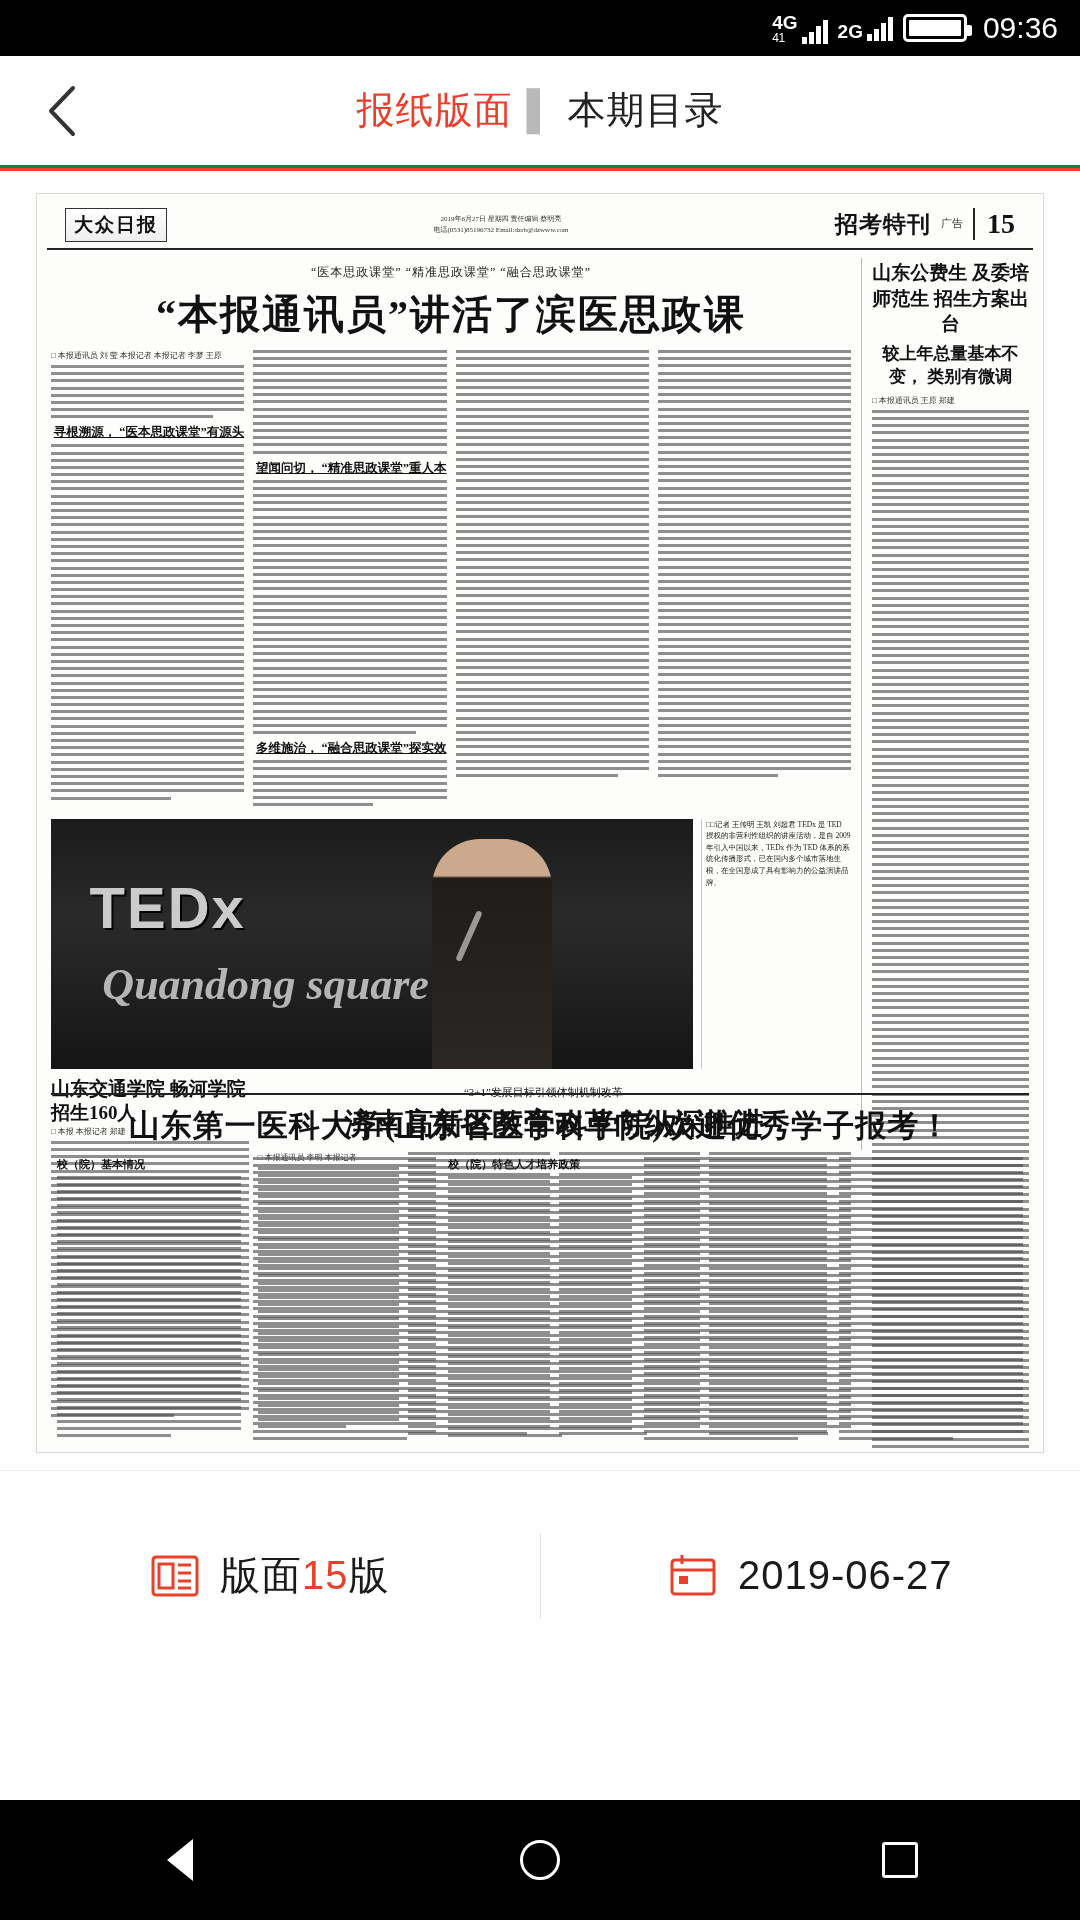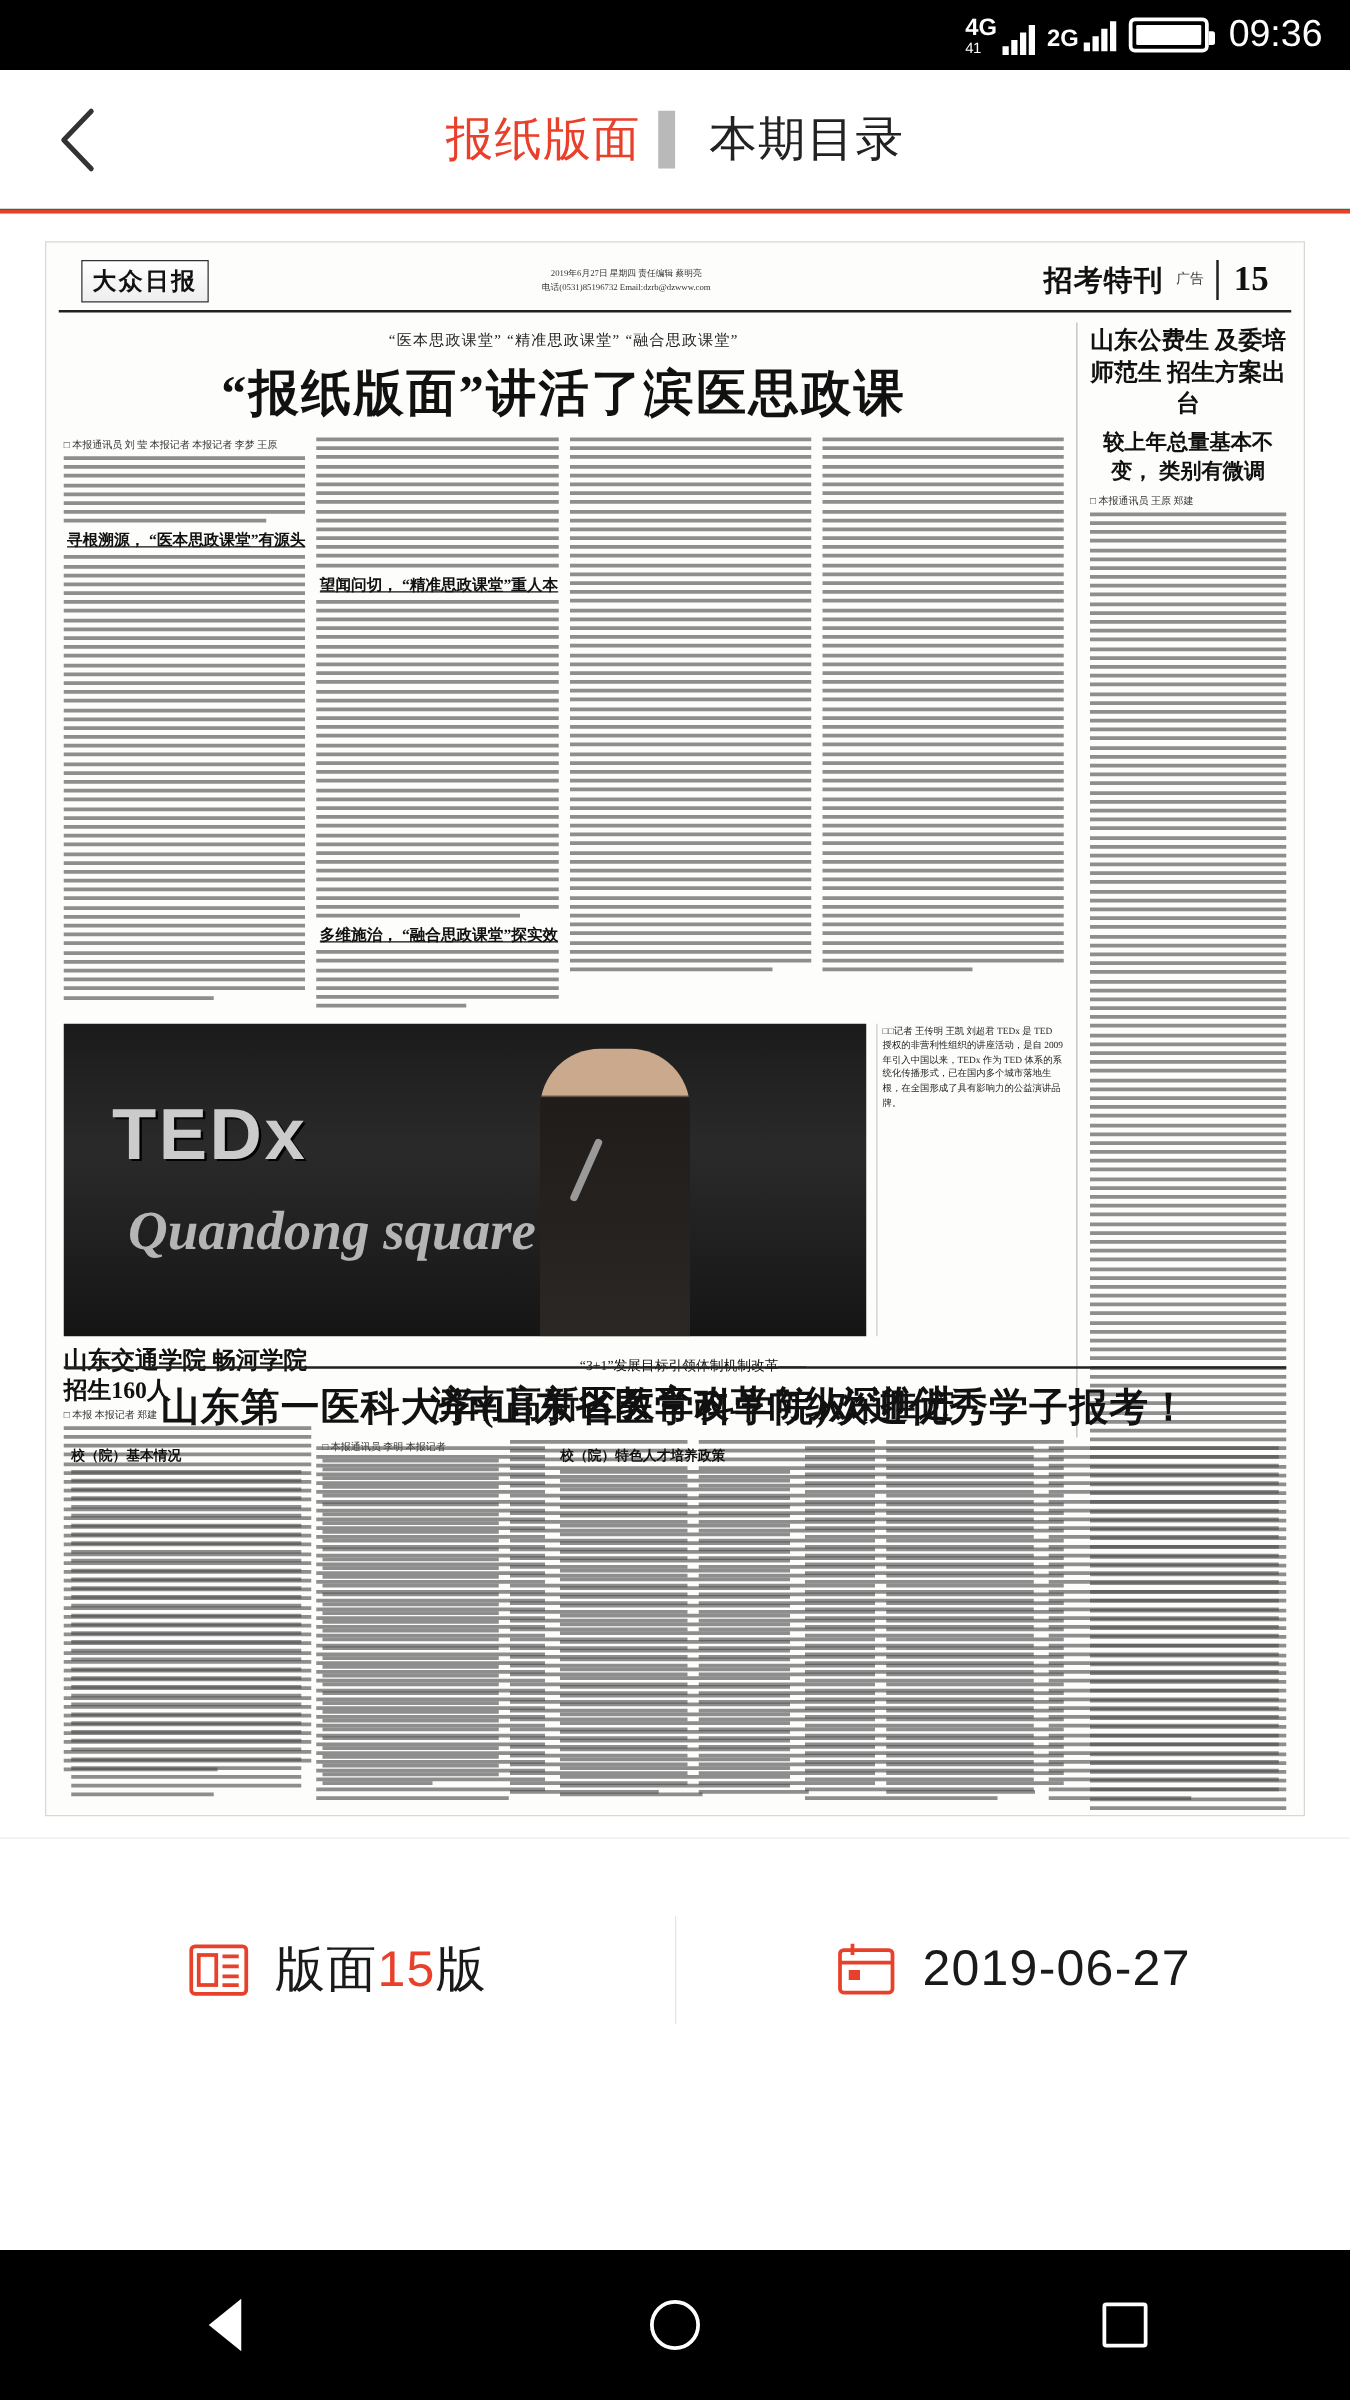--- a/index.html
+++ b/index.html
@@ -43,21 +43,21 @@
   .battery .fill { background: #fff; height: 100%; width: 100%; border-radius: 1px; }
   .clock { font-size: 30px; font-weight: 400; margin-left: 6px; }
 
   
   .header {
     height: 112px;
     background: #fff;
     display: flex;
     align-items: center;
     position: relative;
-    border-bottom: 1px solid #15803d;
+    border-bottom: 3px solid #15803d;
   }
   .back-btn {
     position: absolute; left: 34px; top: 50%; transform: translateY(-50%);
     width: 56px; height: 56px; display: flex; align-items: center; justify-content: center;
     cursor: pointer;
   }
   .back-btn svg { display: block; }
   .header-titles {
     margin: 0 auto;
     display: flex;
@@ -295,21 +295,21 @@
         </span>
         <span class="mast-page">15</span>
       </div>
     </div>
 
     <div class="body-cols">
 
       <div class="col-main">
 
         <div class="kicker">“医本思政课堂”  “精准思政课堂”  “融合思政课堂”</div>
-        <div class="headline">“报纸版面”讲活了滨医思政课</div>
+        <div class="headline">“本报通讯员”讲活了滨医思政课</div>
 
         <div class="text-cols">
           <div class="tcol">
             <div class="byline">□ 本报通讯员  刘  莹   本报记者
    本报记者 李梦  王原</div>
             <span class="lines">
               <i></i>
                 <i></i>
                 <i></i>
                 <i></i>

